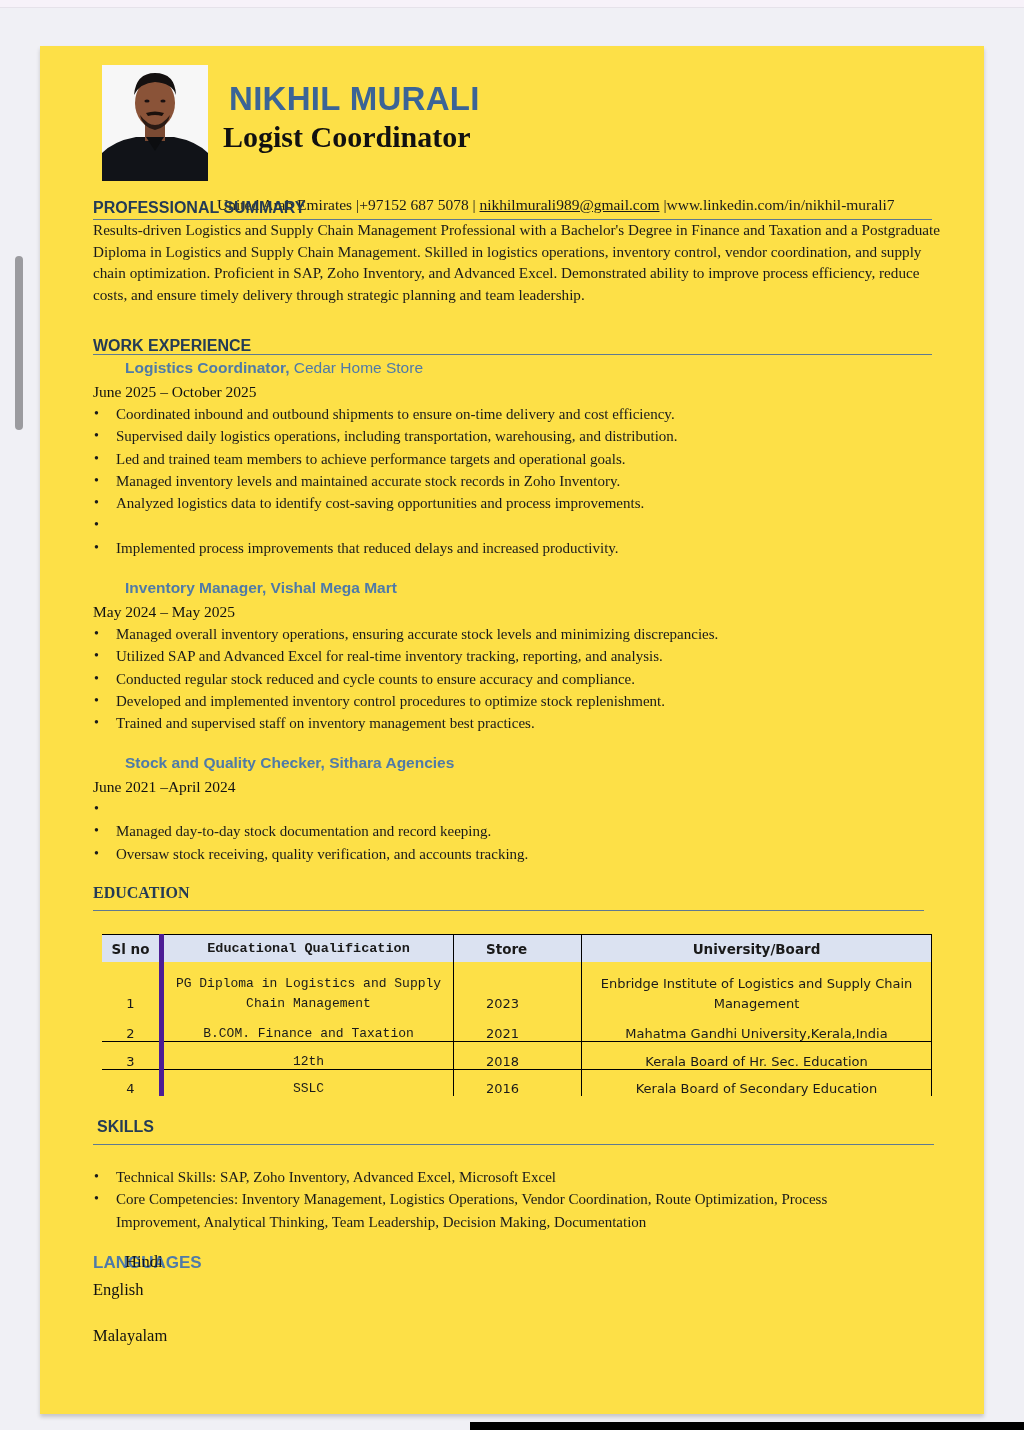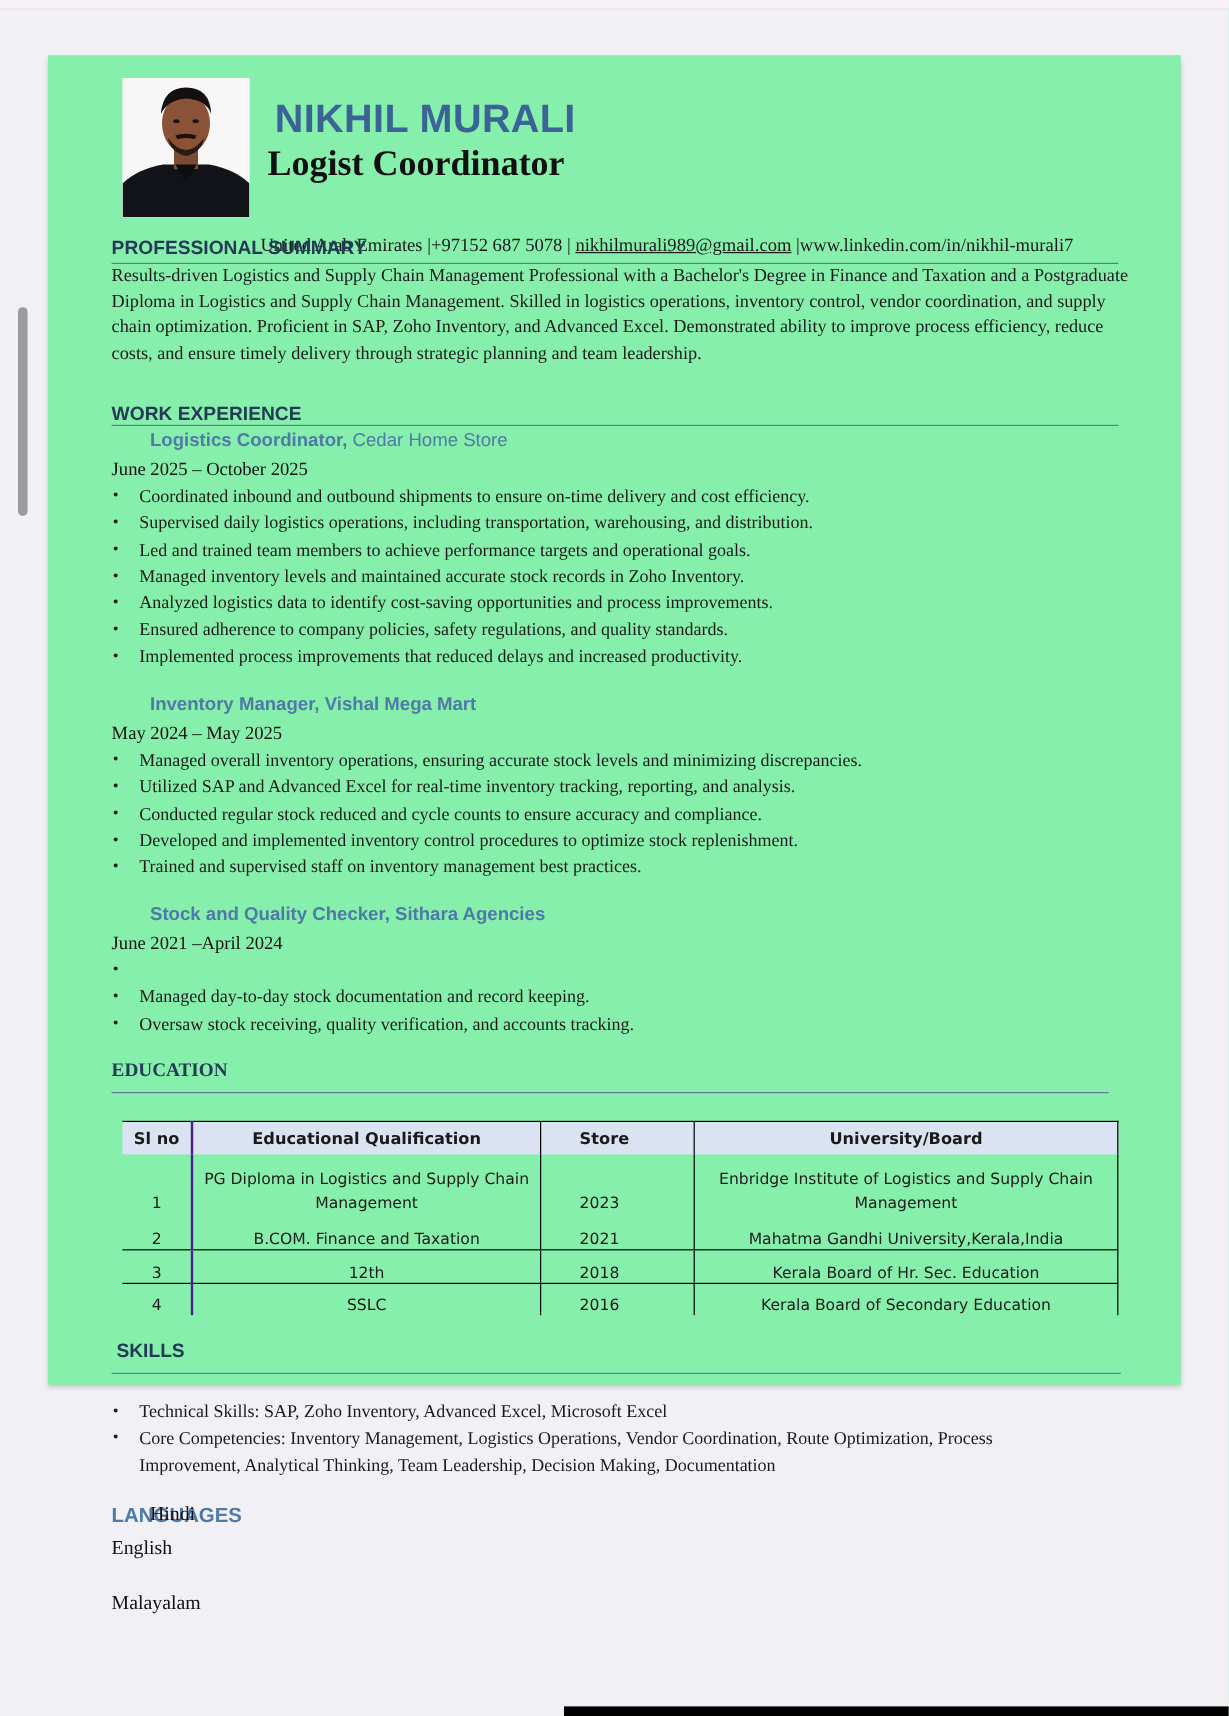--- a/index.html
+++ b/index.html
@@ -5,22 +5,22 @@
   html, body { margin: 0; padding: 0; }
   body {
     width: 1024px; height: 1430px; position: relative; overflow: hidden;
     background: #f0f0f5;
     font-family: "DejaVu Serif", serif;
   }
   .topbar { position: absolute; left: 0; top: 0; width: 1024px; height: 7px; background: #f7f2f9; border-bottom: 1px solid #e6e2ea; }
   .scrollbar { position: absolute; left: 15px; top: 256px; width: 8px; height: 174px; background: #9b9b9f; border-radius: 4px; }
   .bottom-bar { position: absolute; left: 470px; top: 1422px; width: 554px; height: 8px; background: #000; }
   .page {
-    position: absolute; left: 40px; top: 46px; width: 944px; height: 1108px;
-    background: #86efac; box-shadow: 0 3px 4px rgba(0,0,0,0.18);
+    position: absolute; left: 40px; top: 46px; width: 944px; height: 1368px;
+    background: #fde047; box-shadow: 0 3px 4px rgba(0,0,0,0.18);
   }
   .photo {
     position: absolute; left: 62px; top: 19px; width: 106px; height: 116px; overflow: hidden;
     background: #fbfbfb;
   }
   .name {
     position: absolute; left: 189px; top: 34px; font-family: "Liberation Sans", sans-serif;
     font-weight: bold; font-size: 33px; color: #3b6496; letter-spacing: 0.3px;
   }
   .title {
@@ -58,21 +58,21 @@
   table.edu {
     position: absolute; left: 62px; top: 888px; width: 830px; border-collapse: collapse;
     font-family: "DejaVu Sans", sans-serif; font-size: 13px; color: #1a1a1a;
   }
   table.edu th {
     background: #dbe2f1; font-weight: bold; height: 27px; padding: 0; text-align: center;
     border-top: 1px solid #000; font-size: 13.5px;
   }
   table.edu td { text-align: center; padding: 0; vertical-align: bottom; }
   table.edu .c1 { width: 57px; border-left: 0; }
-  table.edu .c2 { width: 289px; border-left: 2px solid #4c1d95; }
+  table.edu .c2 { width: 289px; border-left: 5px solid #4c1d95; font-family: Liberation Mono, monospace; }
   table.edu .c3 { width: 95px; border-left: 1px solid #000; text-align: left; padding-left: 32px; }
   table.edu .c4 { border-left: 1px solid #000; border-right: 1px solid #000; }
   table.edu tr.r1 td { height: 52px; line-height: 20px; padding-bottom: 1px; }
   table.edu tr.r2 td { height: 26px; border-bottom: 1px solid #000; }
   table.edu tr.r3 td { height: 27px; border-bottom: 1px solid #000; }
   table.edu tr.r4 td { height: 26px; }
   .lang { position: absolute; left: 53px; font-family: "Liberation Serif", serif; font-size: 16.5px; color: #111; }
   .lang-head { color: #4f7aa8; font-size: 17px; }
 </style>
 </head>
@@ -114,21 +114,21 @@
   <div class="job-title" style="top:313px;">
     <span>Logistics Coordinator,</span><span class="company-light"> Cedar Home Store</span>
   </div>
   <div class="job-dates" style="top:337px;">June 2025 – October 2025</div>
   <ul class="bullets" style="top:357px;">
     <li><span class="dot">•</span><span>Coordinated inbound and outbound shipments to ensure on-time delivery and cost efficiency.</span></li>
     <li><span class="dot">•</span><span>Supervised daily logistics operations, including transportation, warehousing, and distribution.</span></li>
     <li><span class="dot">•</span><span>Led and trained team members to achieve performance targets and operational goals.</span></li>
     <li><span class="dot">•</span><span>Managed inventory levels and maintained accurate stock records in Zoho Inventory.</span></li>
     <li><span class="dot">•</span><span>Analyzed logistics data to identify cost-saving opportunities and process improvements.</span></li>
-    <li><span class="dot">•</span><span>Ensured adherence to company policies, safety regulations, and quality standards.</span></li>
+    <li><span class="dot">•</span></li>
     <li><span class="dot">•</span><span>Implemented process improvements that reduced delays and increased productivity.</span></li>
   </ul>
 
   <div class="job-title" style="top:533px;">Inventory Manager, Vishal Mega Mart</div>
   <div class="job-dates" style="top:557px;">May 2024 – May 2025</div>
   <ul class="bullets" style="top:577px;">
     <li><span class="dot">•</span><span>Managed overall inventory operations, ensuring accurate stock levels and minimizing discrepancies.</span></li>
     <li><span class="dot">•</span><span>Utilized SAP and Advanced Excel for real-time inventory tracking, reporting, and analysis.</span></li>
     <li><span class="dot">•</span><span>Conducted regular stock reduced and cycle counts to ensure accuracy and compliance.</span></li>
     <li><span class="dot">•</span><span>Developed and implemented inventory control procedures to optimize stock replenishment.</span></li>

